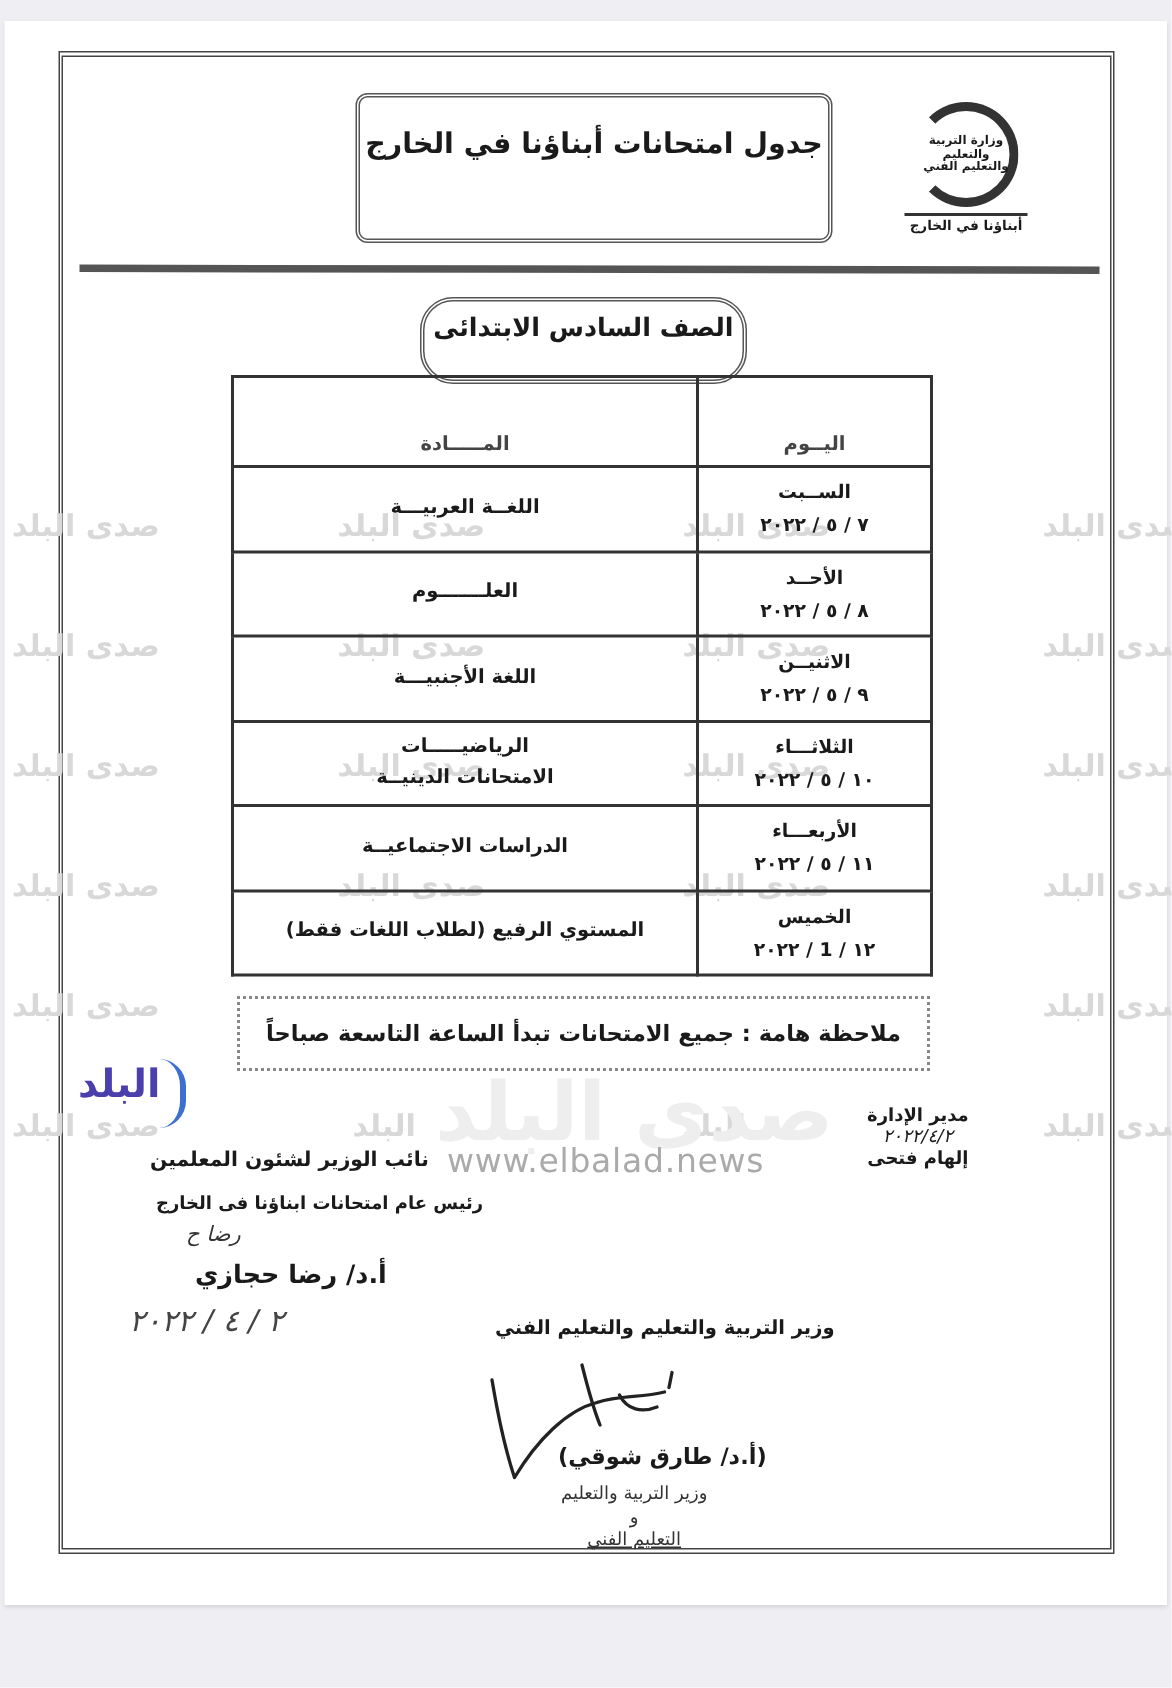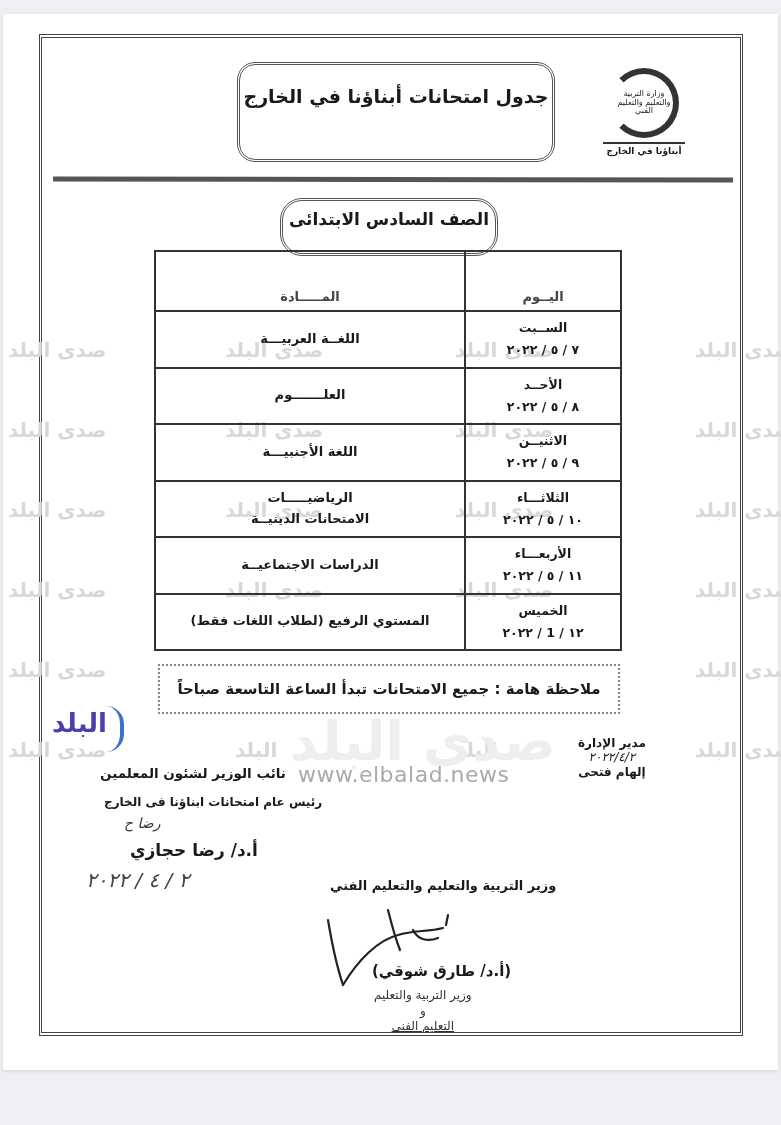--- a/index.html
+++ b/index.html
@@ -1,24 +1,24 @@
 <!DOCTYPE html>
 <html><head>
   <meta charset="utf-8">
   <style>
     * { box-sizing: border-box; margin: 0; padding: 0; }
     html, body { width: 781px; height: 1125px; overflow: hidden; }
     body { background: #efeff3; font-family: "DejaVu Sans", sans-serif; position: relative; color: #1a1a1a; }
     .sheet { position: absolute; left: 3px; top: 14px; width: 775px; height: 1056px; background: #fff; box-shadow: 0 1px 3px rgba(0,0,0,0.12); }
     .frame { position: absolute; left: 36px; top: 20px; width: 704px; height: 1002px; border: 3px double #444; border-width: 4px 3px 4px 3px; }
-    .header-box { position: absolute; left: 237px; top: 62px; width: 318px; height: 100px; border: 3px double #555; border-radius: 18px; text-align: center; direction: rtl; }
+    .header-box { position: absolute; left: 237px; top: 62px; width: 318px; height: 100px; border: 3px double #555; border-radius: 8px; text-align: center; direction: rtl; }
     .header-box .t1 { font-weight: bold; font-size: 19px; margin-top: 20px; }
     .header-box .t2 { font-weight: bold; font-size: 18px; margin-top: 8px; }
     .logo { position: absolute; left: 603px; top: 68px; width: 82px; height: 90px; text-align: center; }
-    .logo .ring { width: 70px; height: 70px; margin: 0 auto; border-radius: 50%; border: 6px solid #333; border-left-color: #fff; display:flex; align-items:center; justify-content:flex-end; font-size: 8px; font-weight: normal; direction: rtl; line-height: 1.1; }
+    .logo .ring { width: 70px; height: 70px; margin: 0 auto; border-radius: 50%; border: 6px solid #333; border-left-color: #fff; display:flex; align-items:center; justify-content:flex-end; font-size: 8px; font-weight: bold; direction: rtl; line-height: 1.1; }
     .logo .caption { font-size: 9px; font-weight: bold; border-top: 2px solid #333; margin-top: 4px; padding-top: 2px; direction: rtl; }
     .divider { position: absolute; left: 53px; top: 177px; width: 680px; height: 5px; background: #555; transform: rotate(0.1deg); }
     .grade-pill { position: absolute; left: 280px; top: 198px; width: 218px; height: 58px; border: 3px double #555; border-radius: 22px; text-align: center; direction: rtl; font-weight: bold; font-size: 17px; line-height: 36px; }
     table.sched { position: absolute; left: 154px; top: 250px; width: 468px; border-collapse: collapse; direction: rtl; }
     table.sched td, table.sched th { border: 2px solid #333; font-size: 13px; }
     table.sched th { height: 60px; font-weight: bold; color: #444; vertical-align: bottom; padding-bottom: 6px; }
     table.sched th.day { width: 156px; text-align: center; }
     table.sched td { height: 56.5px; }
     table.sched td.day { text-align: center; font-weight: bold; font-size: 12.5px; line-height: 1.75; }
     table.sched td.subj { text-align: center; font-weight: bold; font-size: 13px; line-height: 1.6; }

